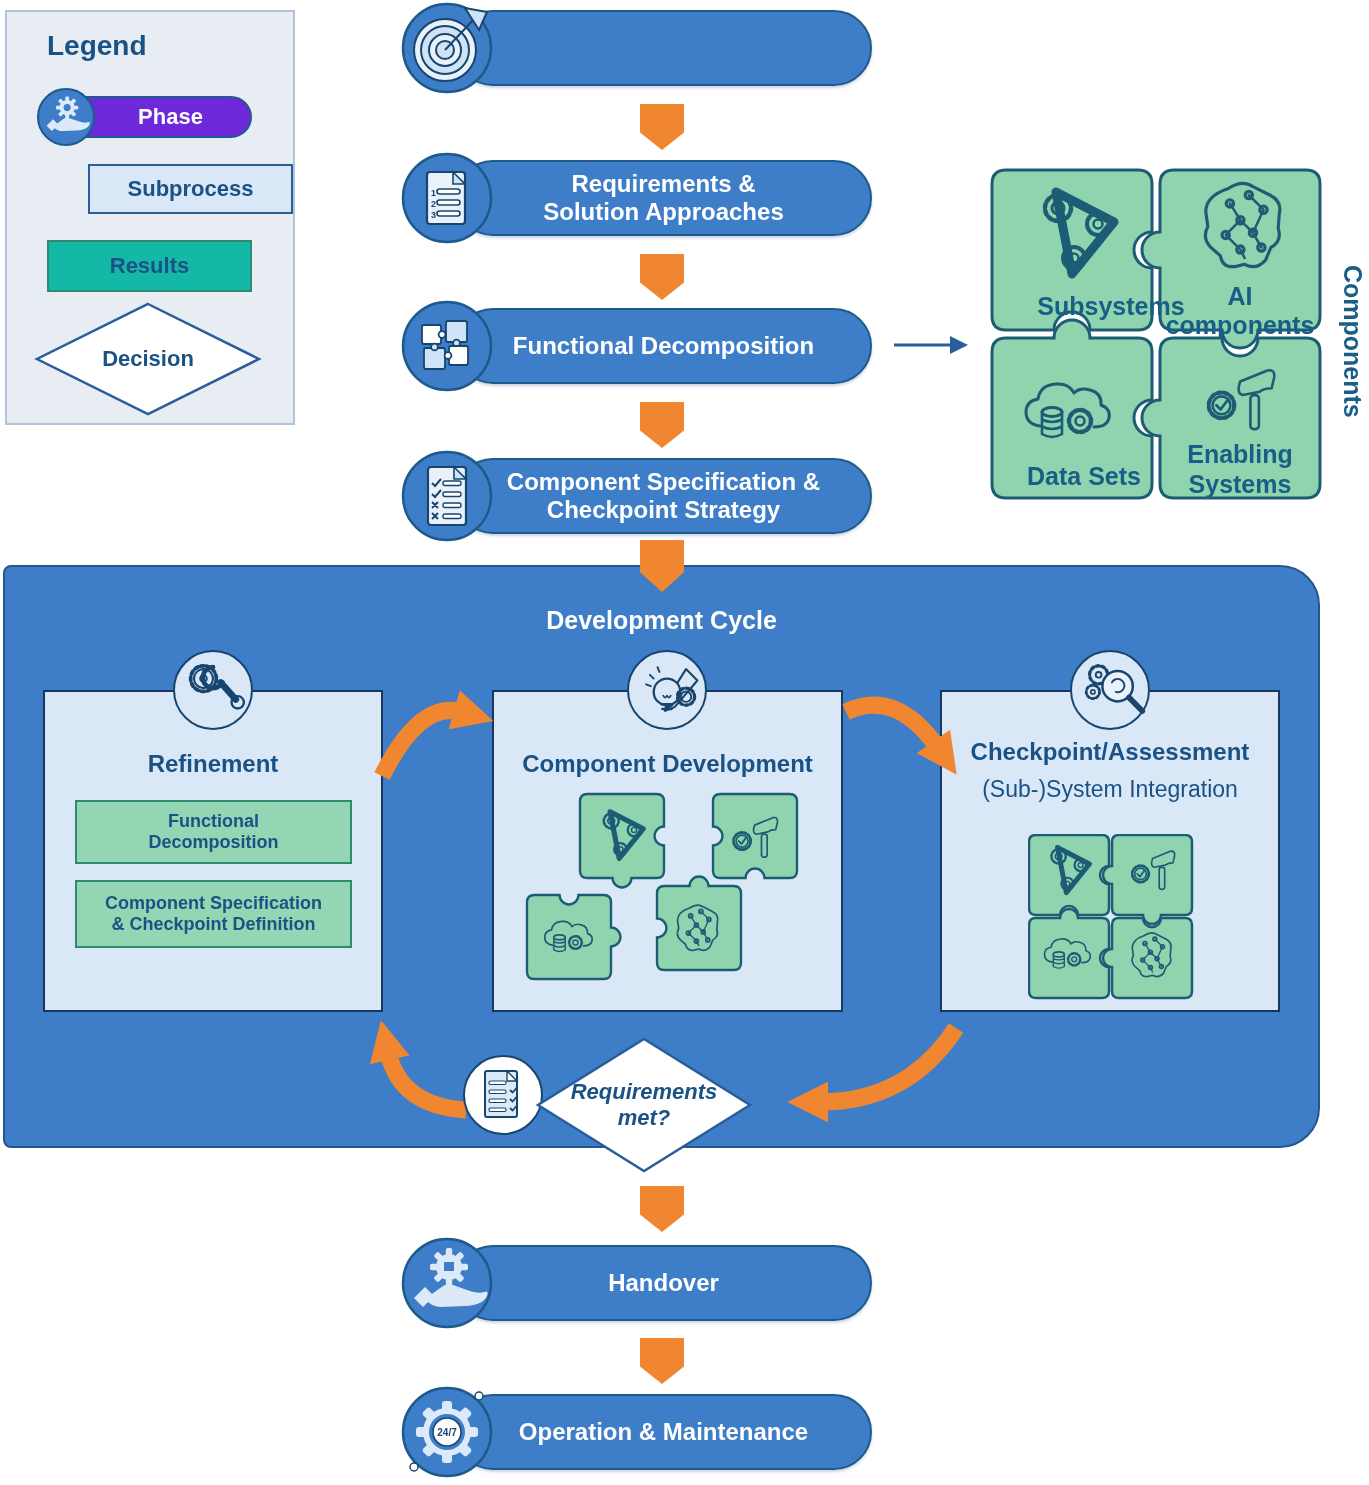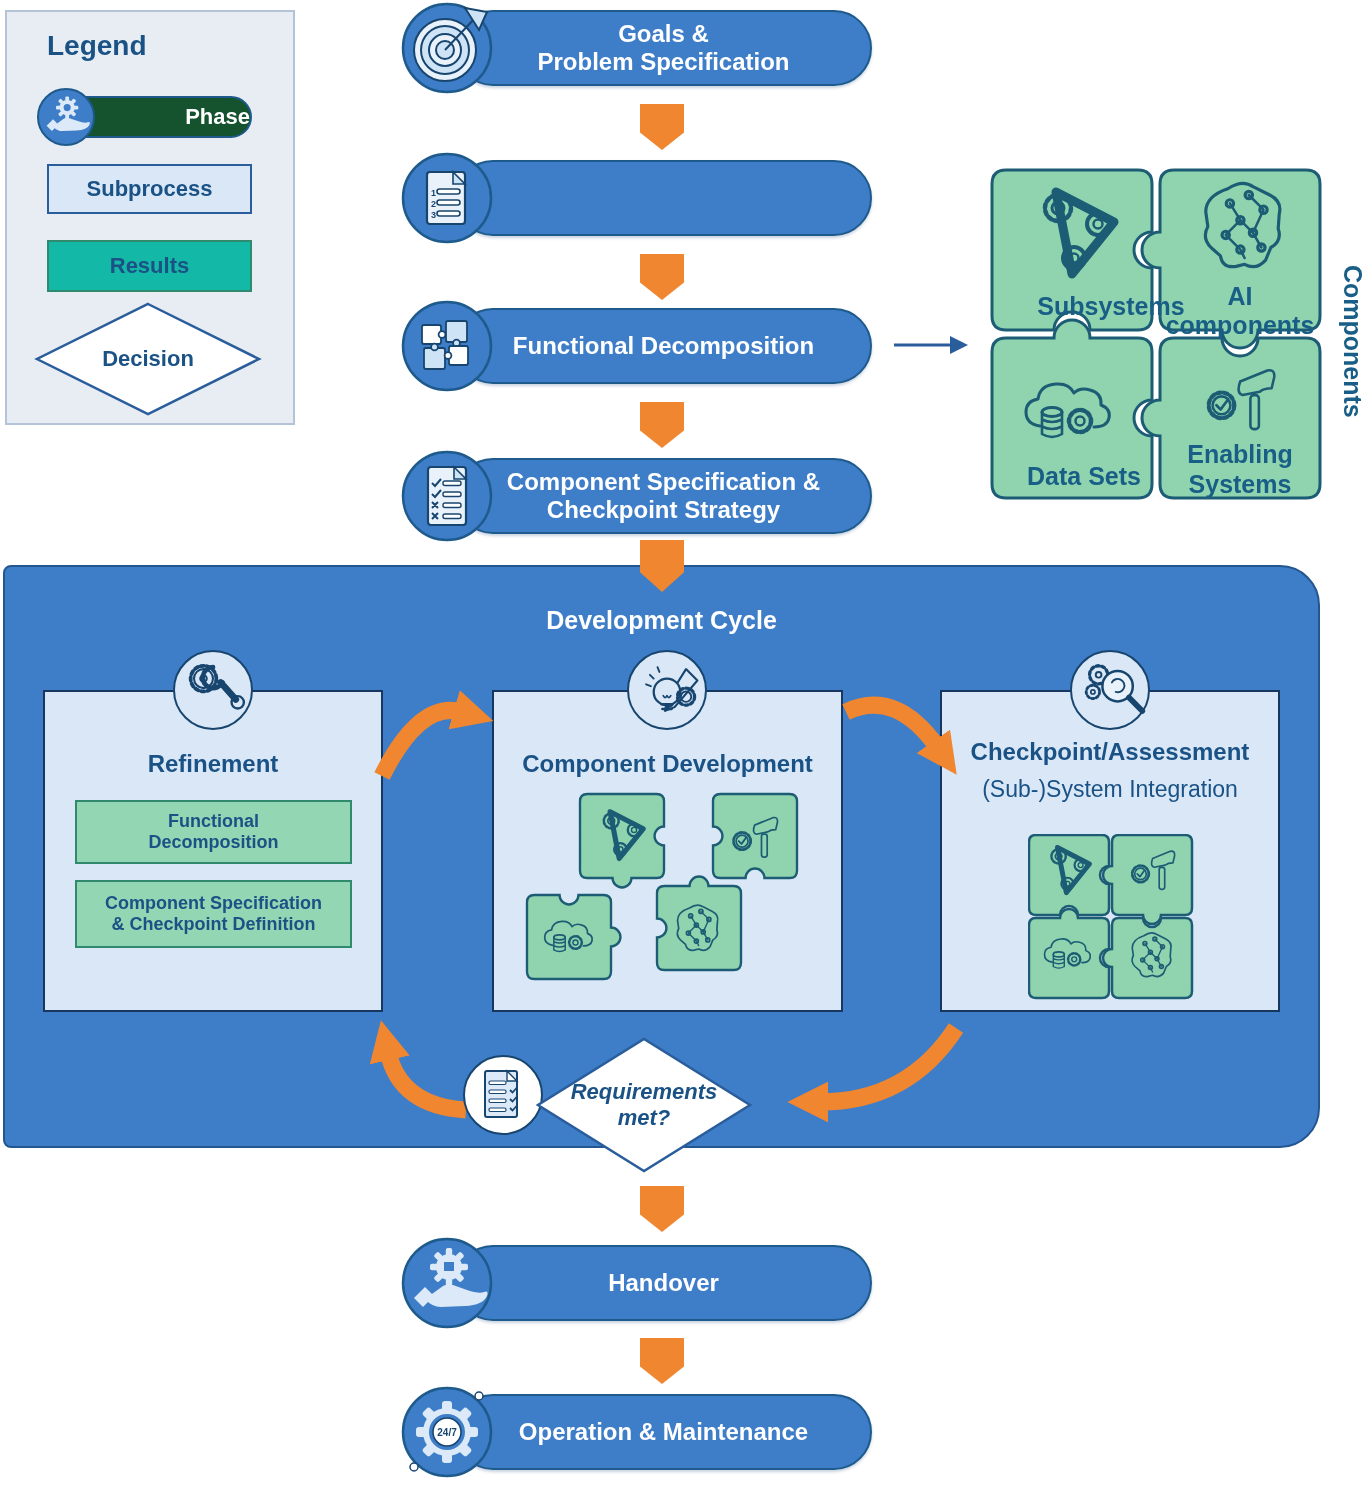--- a/index.html
+++ b/index.html
@@ -70,21 +70,21 @@
         <circle cx="30" cy="58" r="10.5" stroke-width="3"></circle>
         <path d="M24,58 L29,63 L37,52" stroke-width="3.2"></path>
         <path d="M52,30 L84,17 Q93,15 92,25 L89,38 Q80,38 75,42 L55,46 Q47,44 52,30 Z"></path>
         <rect x="64" y="46" width="10" height="40" rx="4"></rect>
       </g>
     </defs>
   </svg>
 
   <div class="legend-panel">
     <div class="abs navy" style="left:40px;top:18px;font-size:28px;font-weight:bold;">Legend</div>
-    <div class="lg-box center" style="top:84px;height:42px;background:#14532d;border:2px solid #1e5b8c;border-radius:22px;color:#fff;padding-left:42px;justify-content:flex-end;">
+    <div class="lg-box center" style="top:84px;height:42px;background:#6d28d9;border:2px solid #1e5b8c;border-radius:22px;color:#fff;padding-left:42px;">
       <span class="txt">Phase</span>
     </div>
     <div class="abs" style="left:30px;top:76px;width:58px;height:58px;border-radius:50%;background:#3e7dc8;border:2px solid #1e5b8c;box-sizing:border-box;">
       <svg width="54" height="54" viewBox="0 0 92 92" style="overflow:visible">
         <g fill="#dbe9f8">
           <g transform="translate(48,30)">
             <rect x="-3.2" y="-19" width="6.4" height="8" rx="2"></rect>
             <rect x="-3.2" y="-19" width="6.4" height="8" rx="2" transform="rotate(45)"></rect>
             <rect x="-3.2" y="-19" width="6.4" height="8" rx="2" transform="rotate(90)"></rect>
             <rect x="-3.2" y="-19" width="6.4" height="8" rx="2" transform="rotate(135)"></rect>
@@ -95,52 +95,52 @@
           </g>
           <circle cx="48" cy="30" r="13"></circle>
         </g>
         <circle cx="48" cy="30" r="6" fill="#3e7dc8"></circle>
         <g fill="#dbe9f8">
           <path d="M24,62 L42,49 q5,-3 10,-1 l14,5 q12,4 17,2 q5,-2 3,4 q-4,9 -22,10 l-24,1 q-9,0 -16,-8 z"></path>
           <polygon points="13,61 24,50 33,59 22,70"></polygon>
         </g>
       </svg>
     </div>
-    <div class="lg-box center navy" style="top:152px;height:50px;background:#d9e7f6;border:2px solid #2a5d9b;">
+    <div class="lg-box center navy" style="top:152px;height:50px;background:#d9e7f6;border:2px solid #2a5d9b;margin-left:41px;">
       <span class="txt">Subprocess</span>
     </div>
     <div class="lg-box center navy" style="top:228px;height:52px;background:#14b8a6;border:2px solid #2f8a6e;">
       <span class="txt">Results</span>
     </div>
     <svg class="abs" style="left:26px;top:288px;" width="230" height="118">
       <polygon points="115,4 226,59 115,114 4,59" fill="#ffffff" stroke="#2a5d9b" stroke-width="2.5"></polygon>
     </svg>
     <div class="abs center navy" style="left:26px;top:288px;width:230px;height:118px;font-weight:bold;font-size:22px;">
       <span class="txt">Decision</span>
     </div>
   </div>
 
   <div class="pill" style="top:10px;"></div>
-  <div class="pill-label center txt" style="top:10px;">Goals &amp;
-Problem Specification</div>
   <div class="icon-circle" style="left:401px;top:2px;">
     <svg width="92" height="92" style="overflow:visible">
       <circle cx="46" cy="46" r="44" fill="#3e7dc8" stroke="#1e5b8c" stroke-width="2.5"></circle>
       <circle cx="44" cy="48" r="31" fill="#e9f2fb" stroke="#17456e" stroke-width="2"></circle>
       <circle cx="44" cy="48" r="24" fill="#cfe3f6" stroke="#17456e" stroke-width="2"></circle>
       <circle cx="44" cy="48" r="16" fill="#e9f2fb" stroke="#17456e" stroke-width="2"></circle>
       <circle cx="44" cy="48" r="9" fill="#cfe3f6" stroke="#17456e" stroke-width="2"></circle>
       <line x1="44" y1="48" x2="74" y2="16" stroke="#17456e" stroke-width="2"></line>
       <polygon points="64,6 86,10 78,28" fill="#cfe3f6" stroke="#17456e" stroke-width="2"></polygon>
     </svg>
   </div>
 
   <div class="shield" style="top:104px;"></div>
 
   <div class="pill" style="top:160px;"></div>
+  <div class="pill-label center txt" style="top:160px;">Requirements &amp;
+Solution Approaches</div>
   <div class="icon-circle" style="left:401px;top:152px;">
     <svg width="92" height="92">
       <circle cx="46" cy="46" r="44" fill="#3e7dc8" stroke="#1e5b8c" stroke-width="2.5"></circle>
       <rect x="26" y="20" width="38" height="52" rx="3" fill="#e9f2fb" stroke="#17456e" stroke-width="2.2"></rect>
       <polygon points="52,20 64,32 52,32" fill="#cfe3f6" stroke="#17456e" stroke-width="1.6"></polygon>
       <text x="30" y="44" font-size="9" font-weight="bold" fill="#17456e">1</text>
       <text x="30" y="55" font-size="9" font-weight="bold" fill="#17456e">2</text>
       <text x="30" y="66" font-size="9" font-weight="bold" fill="#17456e">3</text>
       <rect x="36" y="37" width="23" height="5" rx="2.5" fill="#ffffff" stroke="#17456e" stroke-width="1.6"></rect>
       <rect x="36" y="48" width="23" height="5" rx="2.5" fill="#ffffff" stroke="#17456e" stroke-width="1.6"></rect>

